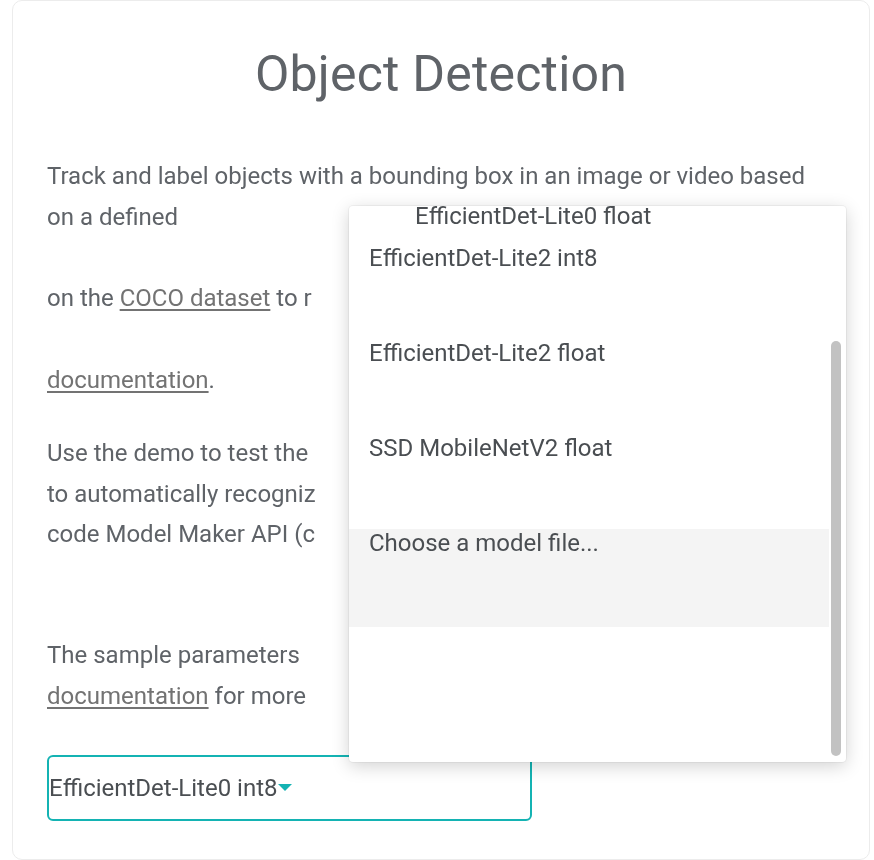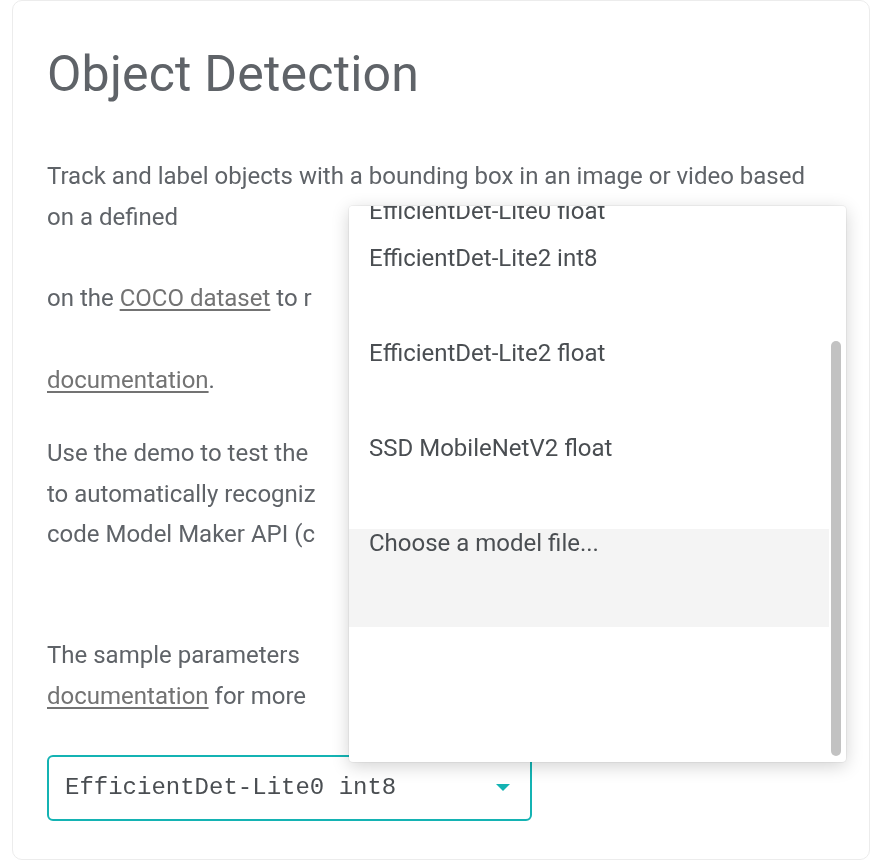--- a/index.html
+++ b/index.html
@@ -20,20 +20,21 @@
     padding: 46px 34px 0 34px;
     background: #fff;
   }
   h1.page-title {
     font-size: 50px;
     font-weight: 400;
     color: #5f6368;
     letter-spacing: 0.2px;
     margin-bottom: 54px;
     line-height: 1.1;
+    text-align: center;
   }
   .body-text {
     font-size: 24px;
     line-height: 1.7;
     color: #5f6368;
     font-weight: 400;
   }
   .body-text a {
     color: #737373;
     text-decoration: underline;
@@ -58,27 +59,25 @@
     position: relative;
     flex: 1;
     max-width: 485px;
   }
   .select-box {
     border: 2px solid #14b3b3;
     border-radius: 6px;
     height: 66px;
     display: flex;
     align-items: center;
-    padding: 0 20px 0 16px;
+    padding: 0 20px 0 0;
     font-size: 24px;
     color: #4a4e52;
     background: #fff;
     cursor: pointer;
-    justify-content: space-between;
-    font-family: Liberation Mono, monospace;
   }
   .select-box .caret {
     width: 0; height: 0;
     border-left: 7px solid transparent;
     border-right: 7px solid transparent;
     border-top: 7px solid #14b3b3;
   }
   
   .dropdown {
     position: absolute;
@@ -102,23 +101,24 @@
     display: flex;
     align-items: flex-start;
     padding: 0 20px;
     font-size: 24px;
     color: #4a4e52;
     cursor: pointer;
     background: #fff;
   }
   .dropdown-item.partial-top {
     height: 38px;
-    align-items: center;
+    align-items: flex-end;
     padding-top: 0;
     overflow: hidden;
+    margin-left: 46px;
   }
   .dropdown-item.partial-top span {
     position: relative;
     top: -14px;
   }
   .dropdown-item.hovered {
     background: #f4f4f4;
   }
   .dropdown-item.last {
     height: 98px;

